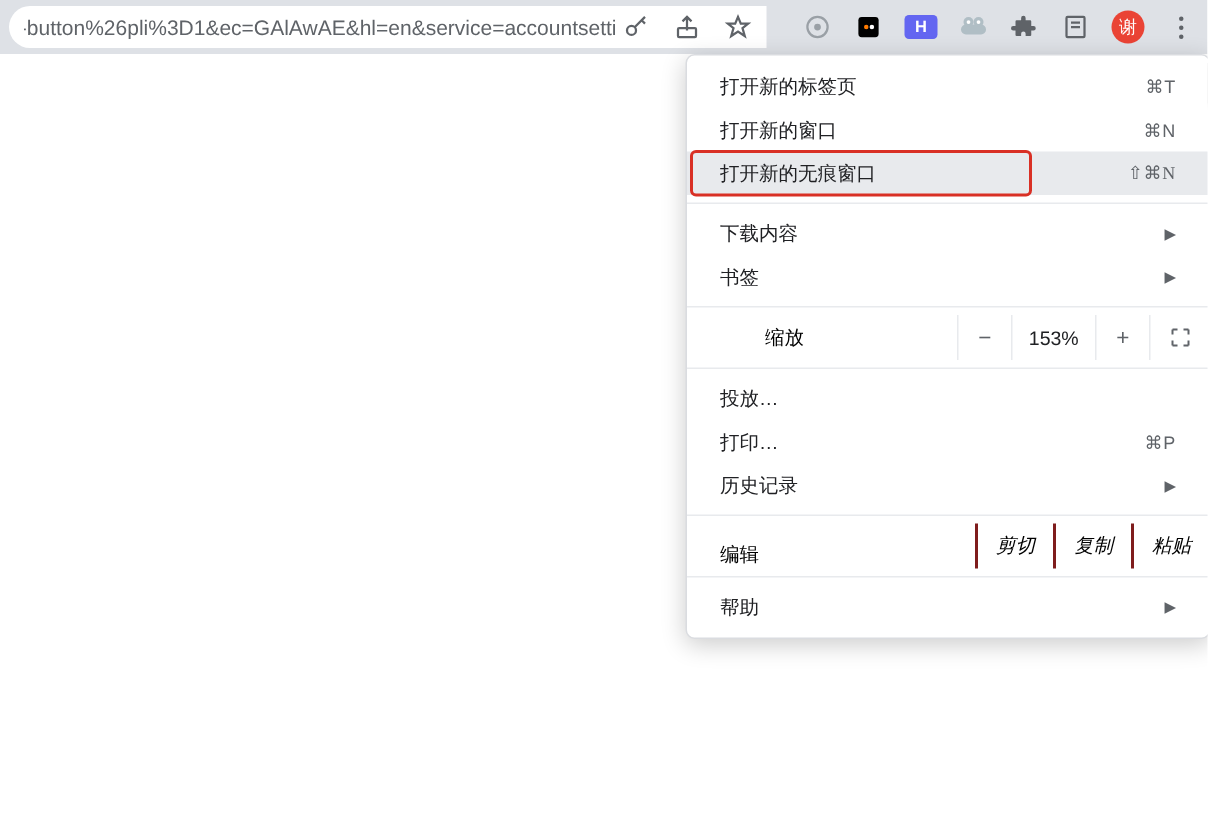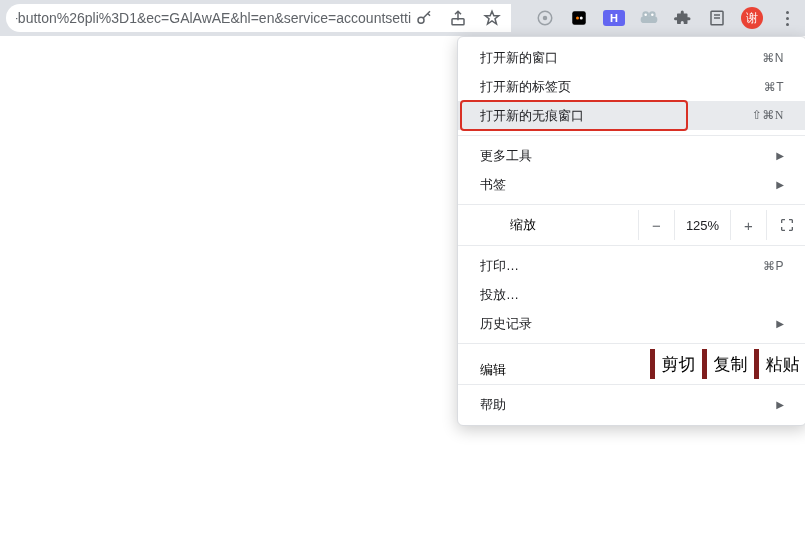--- a/index.html
+++ b/index.html
@@ -200,26 +200,27 @@
       align-items: center;
       height: 30px;
       padding-left: 22px;
     }
     .edit-label { flex: 1; margin-top: 12px; }
     .edit-actions {
       display: flex;
       height: 100%;
     }
     .edit-action {
-      border-left: 5px solid #7f1d1d;
+      border-left: 2px solid #7f1d1d;
       width: 52px;
       display: flex;
       align-items: center;
       justify-content: center;
-      font-size: 17px;
+      font-size: 13px;
+      font-style: italic;
     }
   </style>
 </head>
 <body>
 
 <div class="address-bar-region">
   <div class="address-input-wrap">
     <div class="address-input">unt-button%26pli%3D1&amp;ec=GAlAwAE&amp;hl=en&amp;service=accountsetti</div>
     <div class="addr-icons">
       <span class="icon-generic">
@@ -287,62 +288,62 @@
     </div>
   </div>
 </div>
 
 <div class="content-area"></div>
 
 <div class="tooltip">自定义及控制 Google Chrome</div>
 
 <div class="dropdown">
   <div class="menu-item">
+    <span>打开新的标签页</span>
+    <span class="shortcut">⌘T</span>
+  </div>
+  <div class="menu-item">
     <span>打开新的窗口</span>
     <span class="shortcut">⌘N</span>
-  </div>
-  <div class="menu-item">
-    <span>打开新的标签页</span>
-    <span class="shortcut">⌘T</span>
   </div>
   <div class="menu-item highlighted">
     <div class="highlight-ring"></div>
     <span>打开新的无痕窗口</span>
     <span class="shortcut">⇧⌘N</span>
   </div>
   <div class="sep"></div>
   <div class="menu-item">
-    <span>更多工具</span>
+    <span>下载内容</span>
     <span class="chevron">▶</span>
   </div>
   <div class="menu-item">
     <span>书签</span>
     <span class="chevron">▶</span>
   </div>
   <div class="sep"></div>
   <div class="zoom-row">
     <span class="zoom-label">缩放</span>
     <div class="zoom-controls">
       <div class="zoom-btn">−</div>
-      <div class="zoom-val">125%</div>
+      <div class="zoom-val">153%</div>
       <div class="zoom-btn">+</div>
       <div class="zoom-btn fs-btn">
         <svg width="16" height="16" viewBox="0 0 24 24" fill="none" stroke="#5f6368" stroke-width="2">
             <path d="M4 4h5M4 4v5M20 4h-5M20 4v5M4 20h5M4 20v-5M20 20h-5M20 20v-5"></path>
           </svg>
       </div>
     </div>
   </div>
   <div class="sep"></div>
   <div class="menu-item">
+    <span>投放…</span>
+  </div>
+  <div class="menu-item">
     <span>打印…</span>
     <span class="shortcut">⌘P</span>
-  </div>
-  <div class="menu-item">
-    <span>投放…</span>
   </div>
   <div class="menu-item">
     <span>历史记录</span>
     <span class="chevron">▶</span>
   </div>
   <div class="sep"></div>
   <div class="edit-row">
     <span class="edit-label">编辑</span>
     <div class="edit-actions">
       <div class="edit-action">剪切</div>

